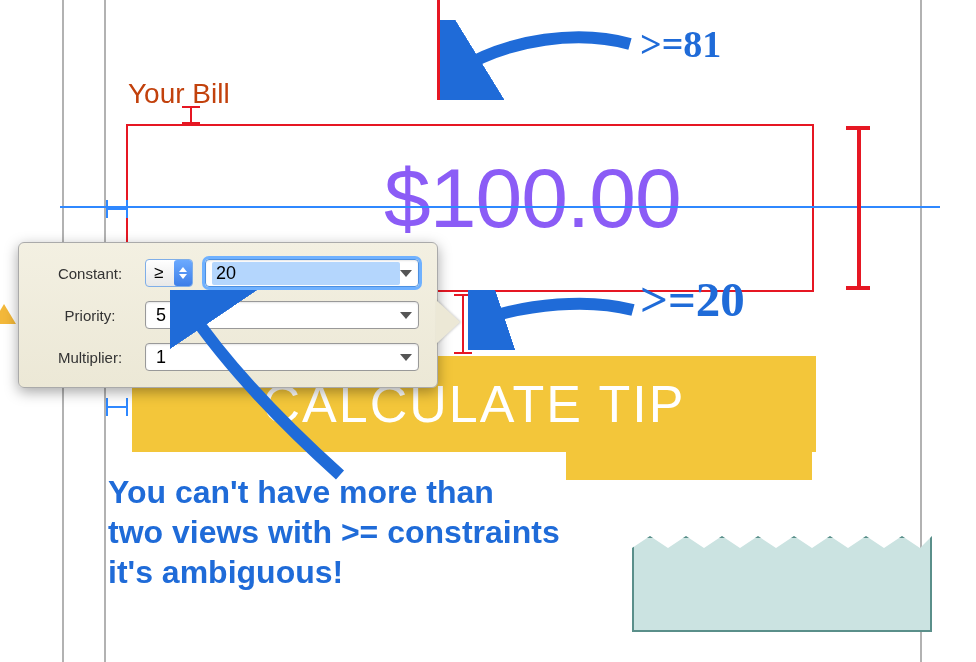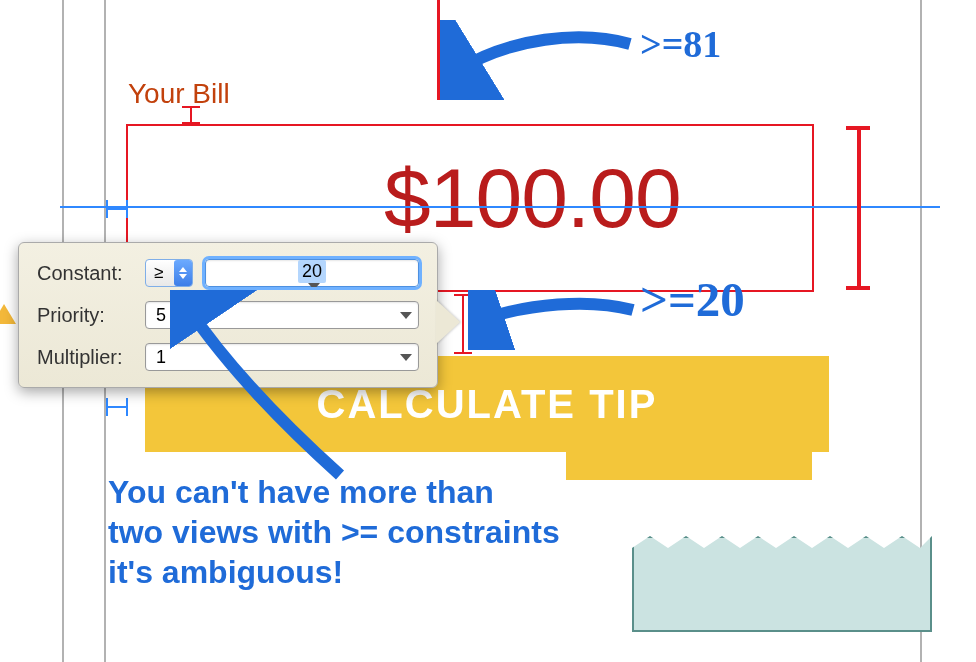--- a/index.html
+++ b/index.html
@@ -41,21 +41,21 @@
     height: 168px;
     border: 2px solid #e61723;
     background: #fff;
   }
   .bill-value {
     position: absolute;
     left: 384px;
     top: 150px;
     font-size: 84px;
     font-weight: 400;
-    color: #b91c1c;
+    color: #8b5cf6;
     letter-spacing: -1px;
   }
 
   
   .sel-guide {
     position: absolute;
     background: #2f88ff;
   }
   .sel-h { height: 2px; }
 
@@ -95,28 +95,28 @@
     height: 18px;
   }
   .blue-ibeam .stem { position:absolute; top:8px; left:0; right:0; height:2px; background:#2f88ff; }
   .blue-ibeam .cap-l, .blue-ibeam .cap-r { position:absolute; top:0; width:2px; height:18px; background:#2f88ff; }
   .blue-ibeam .cap-l { left:0; }
   .blue-ibeam .cap-r { right:0; }
 
   
   .calc-btn {
     position: absolute;
-    left: 145px;
+    left: 132px;
     top: 356px;
     width: 684px;
     height: 96px;
     background: #f3c63a;
     color: #fff;
-    font-size: 40px;
-    font-weight: 700;
+    font-size: 52px;
+    font-weight: 400;
     letter-spacing: 2px;
     display: flex;
     align-items: center;
     justify-content: center;
   }
   .calc-btn-cut {
     position:absolute;
     left: 566px; top: 452px;
     width: 246px; height: 28px;
     background:#f3c63a;
@@ -145,22 +145,22 @@
   }
   .pop-row {
     display: flex;
     align-items: center;
     margin-bottom: 10px;
     height: 32px;
   }
   .pop-row:last-child { margin-bottom: 0; }
   .pop-label {
     width: 108px;
-    text-align: left;
-    font-size: 20px;
+    text-align: center;
+    font-size: 15px;
     color: #333;
     padding-right: 2px;
   }
   .combo {
     flex: 1;
     height: 28px;
     background: #fff;
     border: 1px solid #999;
     border-radius: 4px;
     display: flex;
@@ -174,21 +174,20 @@
   .combo .txt { flex:1; }
   .combo .caret {
     width: 0; height: 0;
     border-left: 6px solid transparent;
     border-right: 6px solid transparent;
     border-top: 7px solid #555;
   }
   .combo.focused {
     outline: 3px solid #6fb1ff;
     border-color: #4d90e0;
-    flex-direction: column;
   }
   .combo.focused .txt {
     background: #b4d6fd;
     padding: 1px 4px;
     border-radius: 2px;
     margin-left:-4px;
   }
   .rel-select {
     width: 48px;
     height: 28px;

